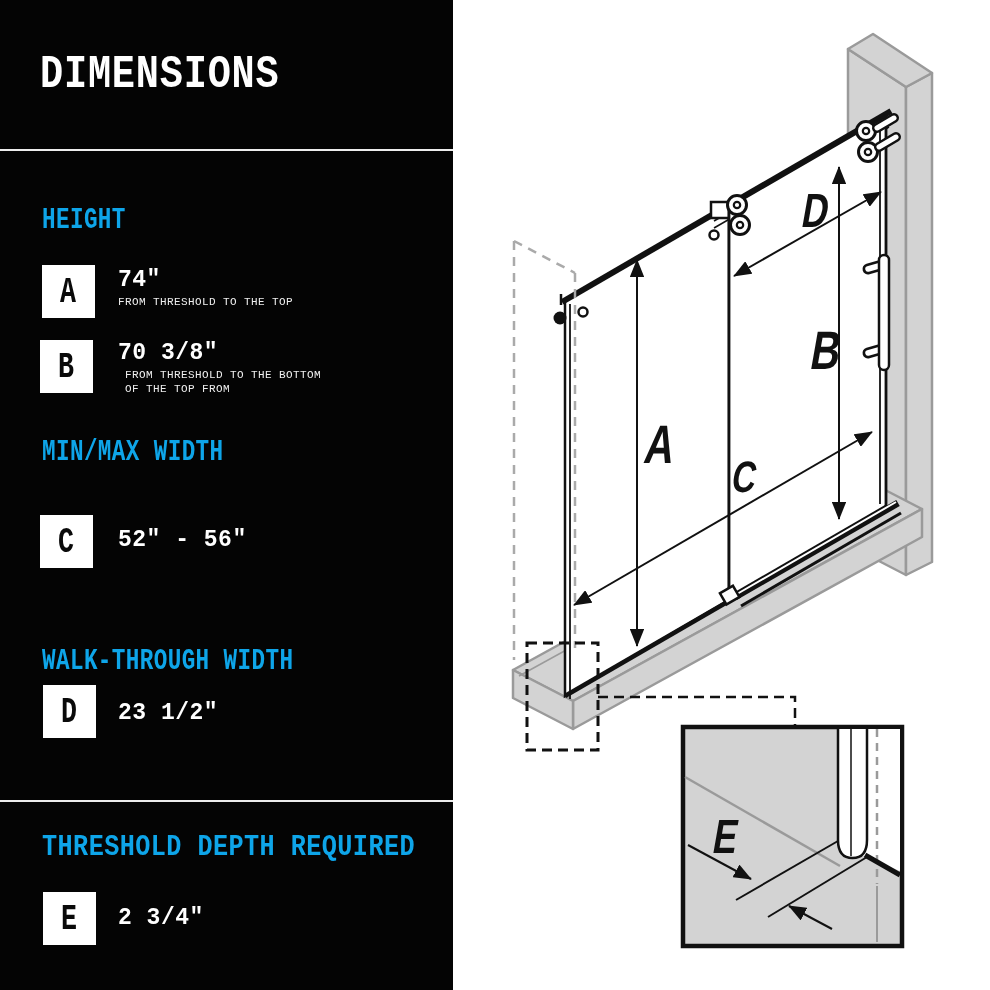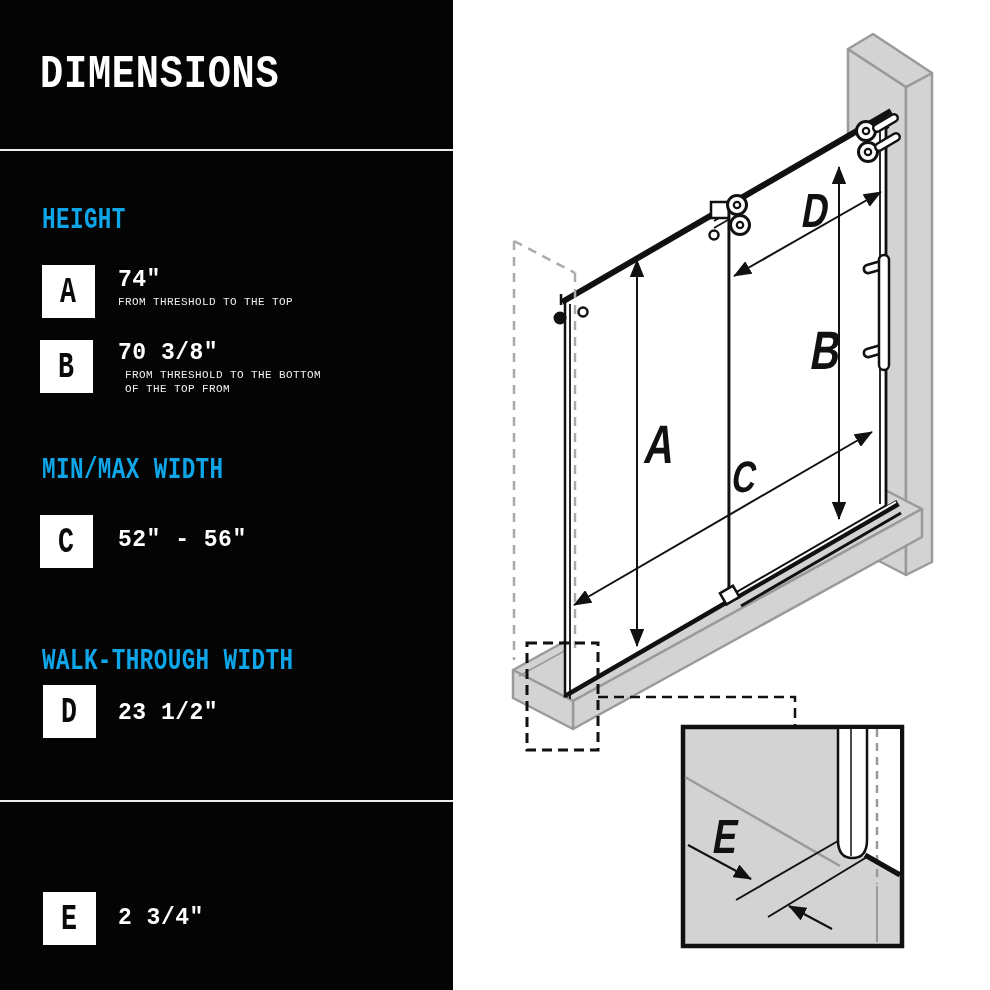--- a/index.html
+++ b/index.html
@@ -169,39 +169,42 @@
 
   <div class="letterbox" style="left:40px;top:340px;">
     <span>B</span>
   </div>
   <div class="val" style="left:118px;top:340px;">70 3/8"</div>
   <div class="note" style="left:117px;top:369px;margin-left:8px;">
     <span>FROM THRESHOLD TO THE BOTTOM</span><br>
     <span>OF THE TOP FROM</span>
   </div>
 
-  <div class="sec-head" style="left:42px;top:454px;text-align:right;">
+  <div class="sec-head" style="left:42px;top:436px;text-align:right;">
     <span class="cond">MIN/MAX WIDTH</span>
   </div>
 
   <div class="letterbox" style="left:40px;top:515px;">
     <span>C</span>
   </div>
   <div class="val" style="left:118px;top:527px;">52" - 56"</div>
 
   <div class="sec-head" style="left:42px;top:645px;">
     <span class="cond">WALK-THROUGH WIDTH</span>
   </div>
 
   <div class="letterbox" style="left:43px;top:685px;">
     <span>D</span>
   </div>
   <div class="val" style="left:118px;top:700px;">23 1/2"</div>
 
   <div class="divider" style="top:800px;"></div>
 
+  <div class="sec-head" style="left:42px;top:830px;font-size:30px;">
+    <span class="cond" style="transform:scaleX(.84);">THRESHOLD DEPTH REQUIRED</span>
+  </div>
 
   <div class="letterbox" style="left:43px;top:892px;">
     <span>E</span>
   </div>
   <div class="val" style="left:118px;top:905px;">2 3/4"</div>
 
 </aside>
 
 </body></html>

